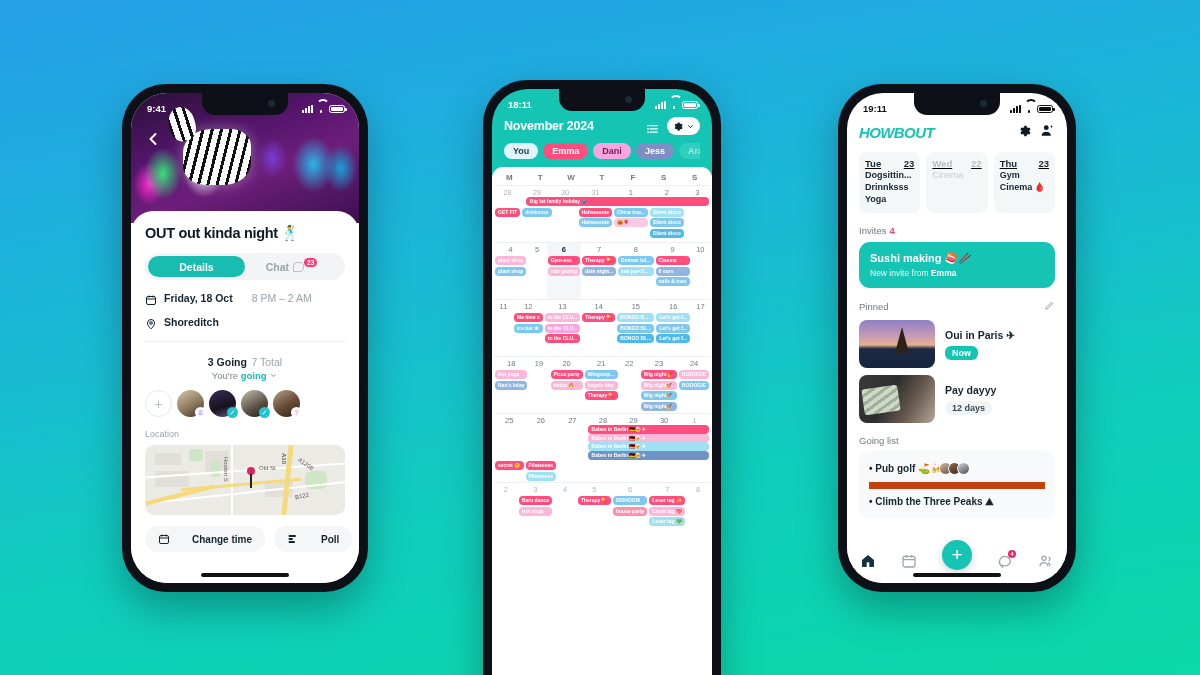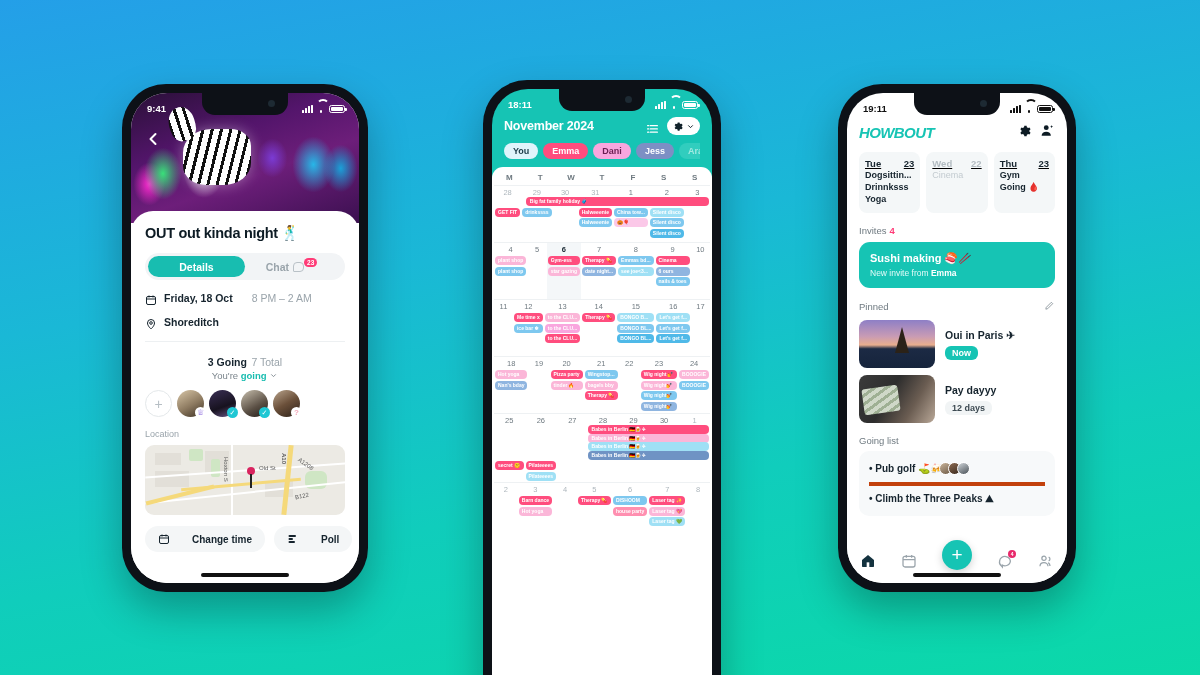--- a/index.html
+++ b/index.html
@@ -216,21 +216,21 @@
   .money::after{content:"";position:absolute;left:4px;top:12px;width:36px;height:26px;
     background: repeating-linear-gradient(-28deg,#cfd8c8 0 4px,#9fb094 4px 7px);
     border-radius:3px; transform:rotate(-8deg);}
   .pintxt .pt { font-size:10.5px; font-weight:bold; color:#16242e; }
   .tag { display:inline-block; margin-top:5px; border-radius:6px; padding:2px 7px;
     font-size:9px; font-weight:bold; }
   .tag.now { background:#16c4b4; color:#fff; }
   .tag.days { background:#f1f4f5; color:#3d4a52; }
   .bucket { margin-top:5px; background:#f7f9fa; border-radius:10px; padding:4px 10px; }
   .bkrow { display:flex;align-items:center;justify-content:flex-start; padding:7px 0; }
-  .bkrow + .bkrow { border-top:4px solid #c2410c; }
+  .bkrow + .bkrow { border-top:7px solid #c2410c; }
   .bktxt { font-size:10px; font-weight:bold; color:#16242e; }
   .bkav { display:flex; }
   .bkav span { width:13px;height:13px;border-radius:50%;border:1.3px solid #fff;
     margin-left:-4px; display:block;}
   .dotbadge { position:absolute; right:-3px; top:-3px; width:8px;height:8px;
     border-radius:50%; background:#e8296b; color:#fff; font-size:5px; font-weight:bold;
     display:flex;align-items:center;justify-content:center; }
 </style>
 </head>
 <body>
@@ -765,21 +765,21 @@
               <span class="dc-num">22</span>
             </div>
             <div class="dc-item">Cinema</div>
           </div>
           <div class="daycard">
             <div class="dc-top">
               <span class="dc-name">Thu</span>
               <span class="dc-num">23</span>
             </div>
             <div class="dc-item">Gym</div>
-            <div class="dc-item">Going 🩸</div>
+            <div class="dc-item">Cinema 🩸</div>
           </div>
         </div>
 
       <div class="sec-title">
         <span>
           <span>Invites</span><b>4</b>
         </span>
       </div>
       <div class="invite">
         <div class="t">Sushi making 🍣🥢</div>

